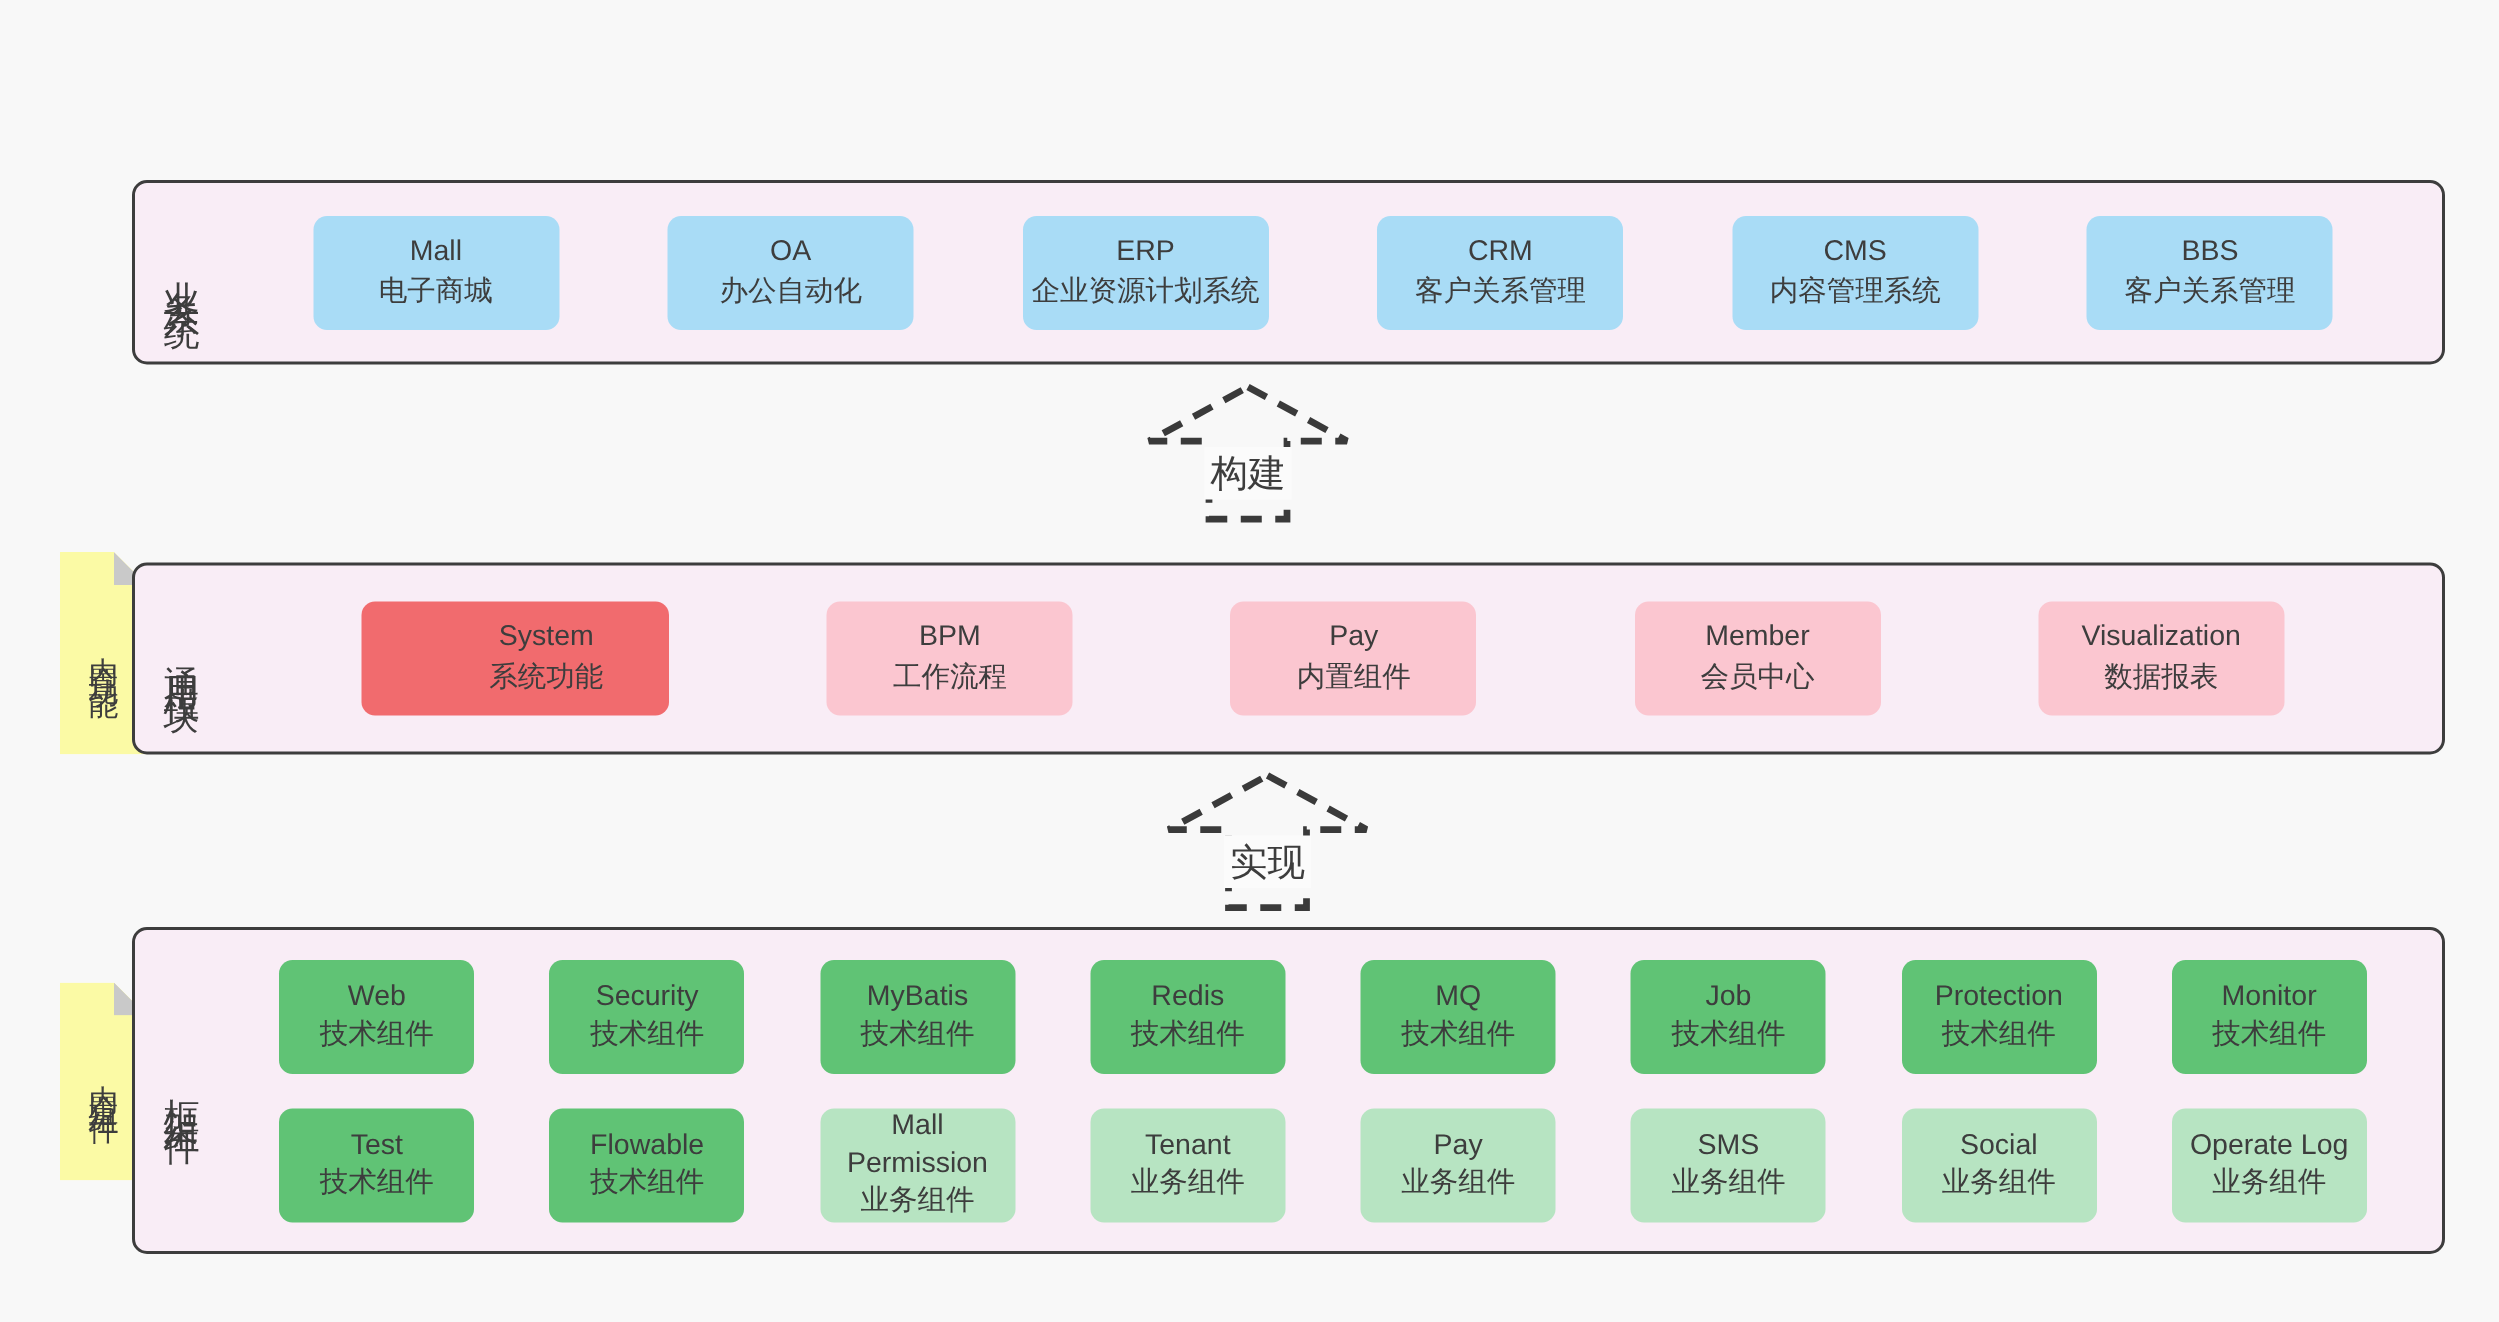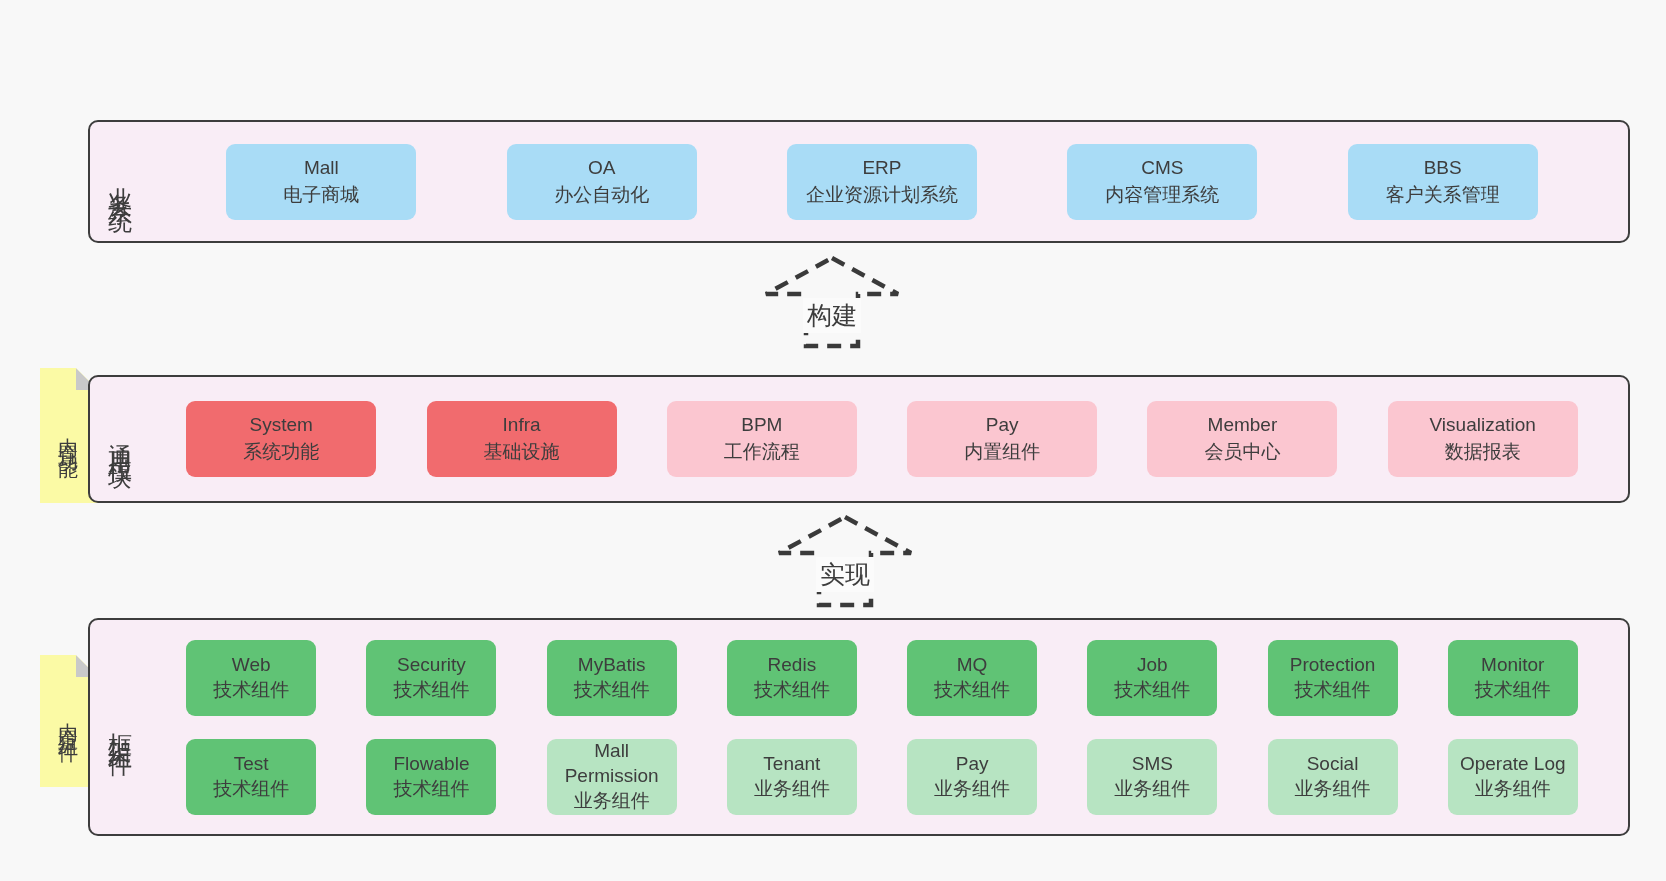--- a/index.html
+++ b/index.html
@@ -35,24 +35,24 @@
     flex:1;display:flex;flex-direction:column;justify-content:center;
     gap:23px;height:100%;
   }
   .row{display:flex;justify-content:space-evenly;align-items:center;}
   .box{
     border-radius:9px;
     display:flex;flex-direction:column;justify-content:center;align-items:center;
     text-align:center;font-size:19px;line-height:1.42;
     height:76px;
   }
-  .box.wide{width:190px;align-items:center;}
+  .box.wide{width:164px;align-items:center;}
   .box.narrow{width:130px;line-height:1.3;}
   .box[data-variant="blue"]{background:var(--blue,#a9dcf6);}
-  .box[data-variant="red"]{background:var(--red,#f16b6e);}
+  .box[data-variant="red"]{background:var(--red,#f16b6e);padding-left:41px;}
   .box[data-variant="pink"]{background:var(--pink,#fbc6d0);}
   .box[data-variant="green"]{background:var(--green,#60c375);}
   .box[data-variant="green-light"]{background:var(--green-light,#b7e4c2);}
   .note{
     position:absolute;left:40px;width:58px;
     background:var(--note-yellow,#fbfaa5);
     clip-path:polygon(0 0,calc(100% - 22px) 0,100% 22px,100% 100%,0 100%);
     z-index:1;
     display:flex;justify-content:center;align-items:center;
   }
@@ -96,20 +96,24 @@
     </div>
     <div class="box wide" data-variant="blue">
       <div>OA</div>
       <div>办公自动化</div>
     </div>
     <div class="box wide" data-variant="blue">
       <div>ERP</div>
       <div>企业资源计划系统</div>
     </div>
     <div class="box wide" data-variant="blue">
+      <div>CRM</div>
+      <div>客户关系管理</div>
+    </div>
+    <div class="box wide" data-variant="blue">
       <div>CMS</div>
       <div>内容管理系统</div>
     </div>
     <div class="box wide" data-variant="blue">
       <div>BBS</div>
       <div>客户关系管理</div>
     </div>
   </div>
 </div>
 
@@ -120,24 +124,20 @@
   <div class="arrow-label">构建</div>
 </div>
 
 <div class="panel" style="top:375px;height:128px;">
   <div class="panel-label">通用模块</div>
   <div class="panel-body">
     <div class="box wide" data-variant="red">
       <div>System</div>
       <div>系统功能</div>
     </div>
-    <div class="box wide" data-variant="red">
-      <div>Infra</div>
-      <div>基础设施</div>
-    </div>
     <div class="box wide" data-variant="pink">
       <div>BPM</div>
       <div>工作流程</div>
     </div>
     <div class="box wide" data-variant="pink">
       <div>Pay</div>
       <div>内置组件</div>
     </div>
     <div class="box wide" data-variant="pink">
       <div>Member</div>

